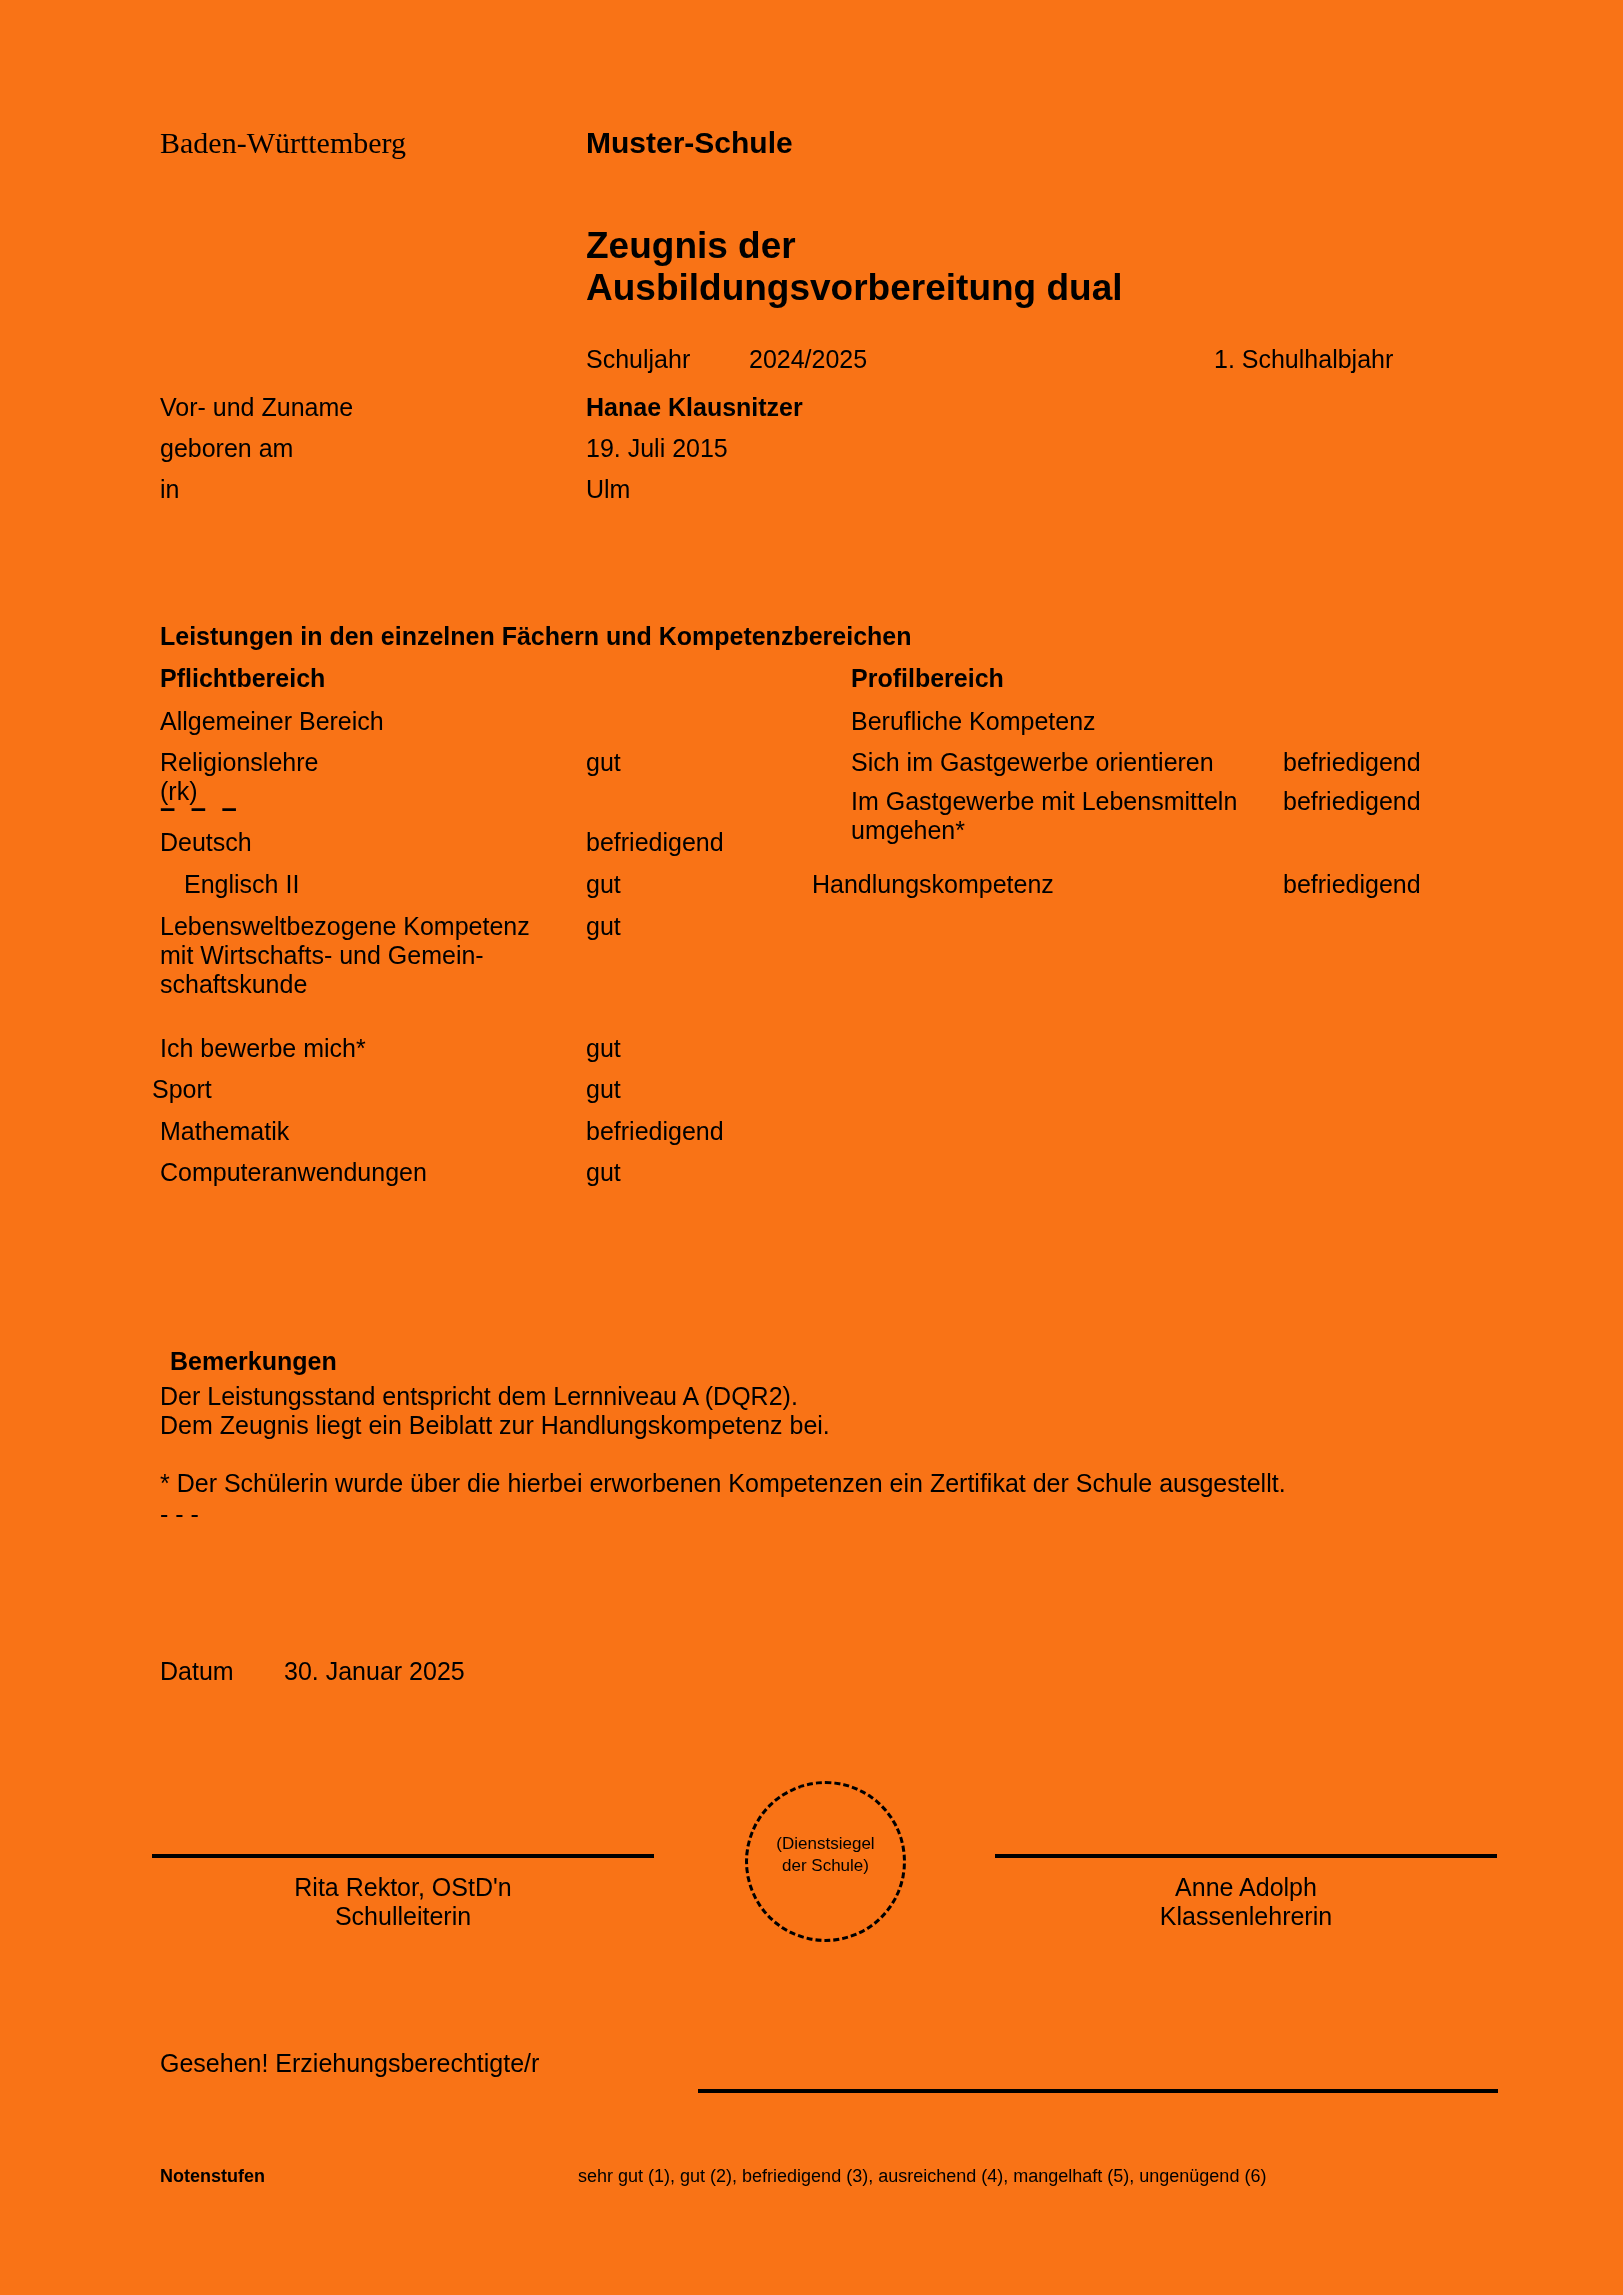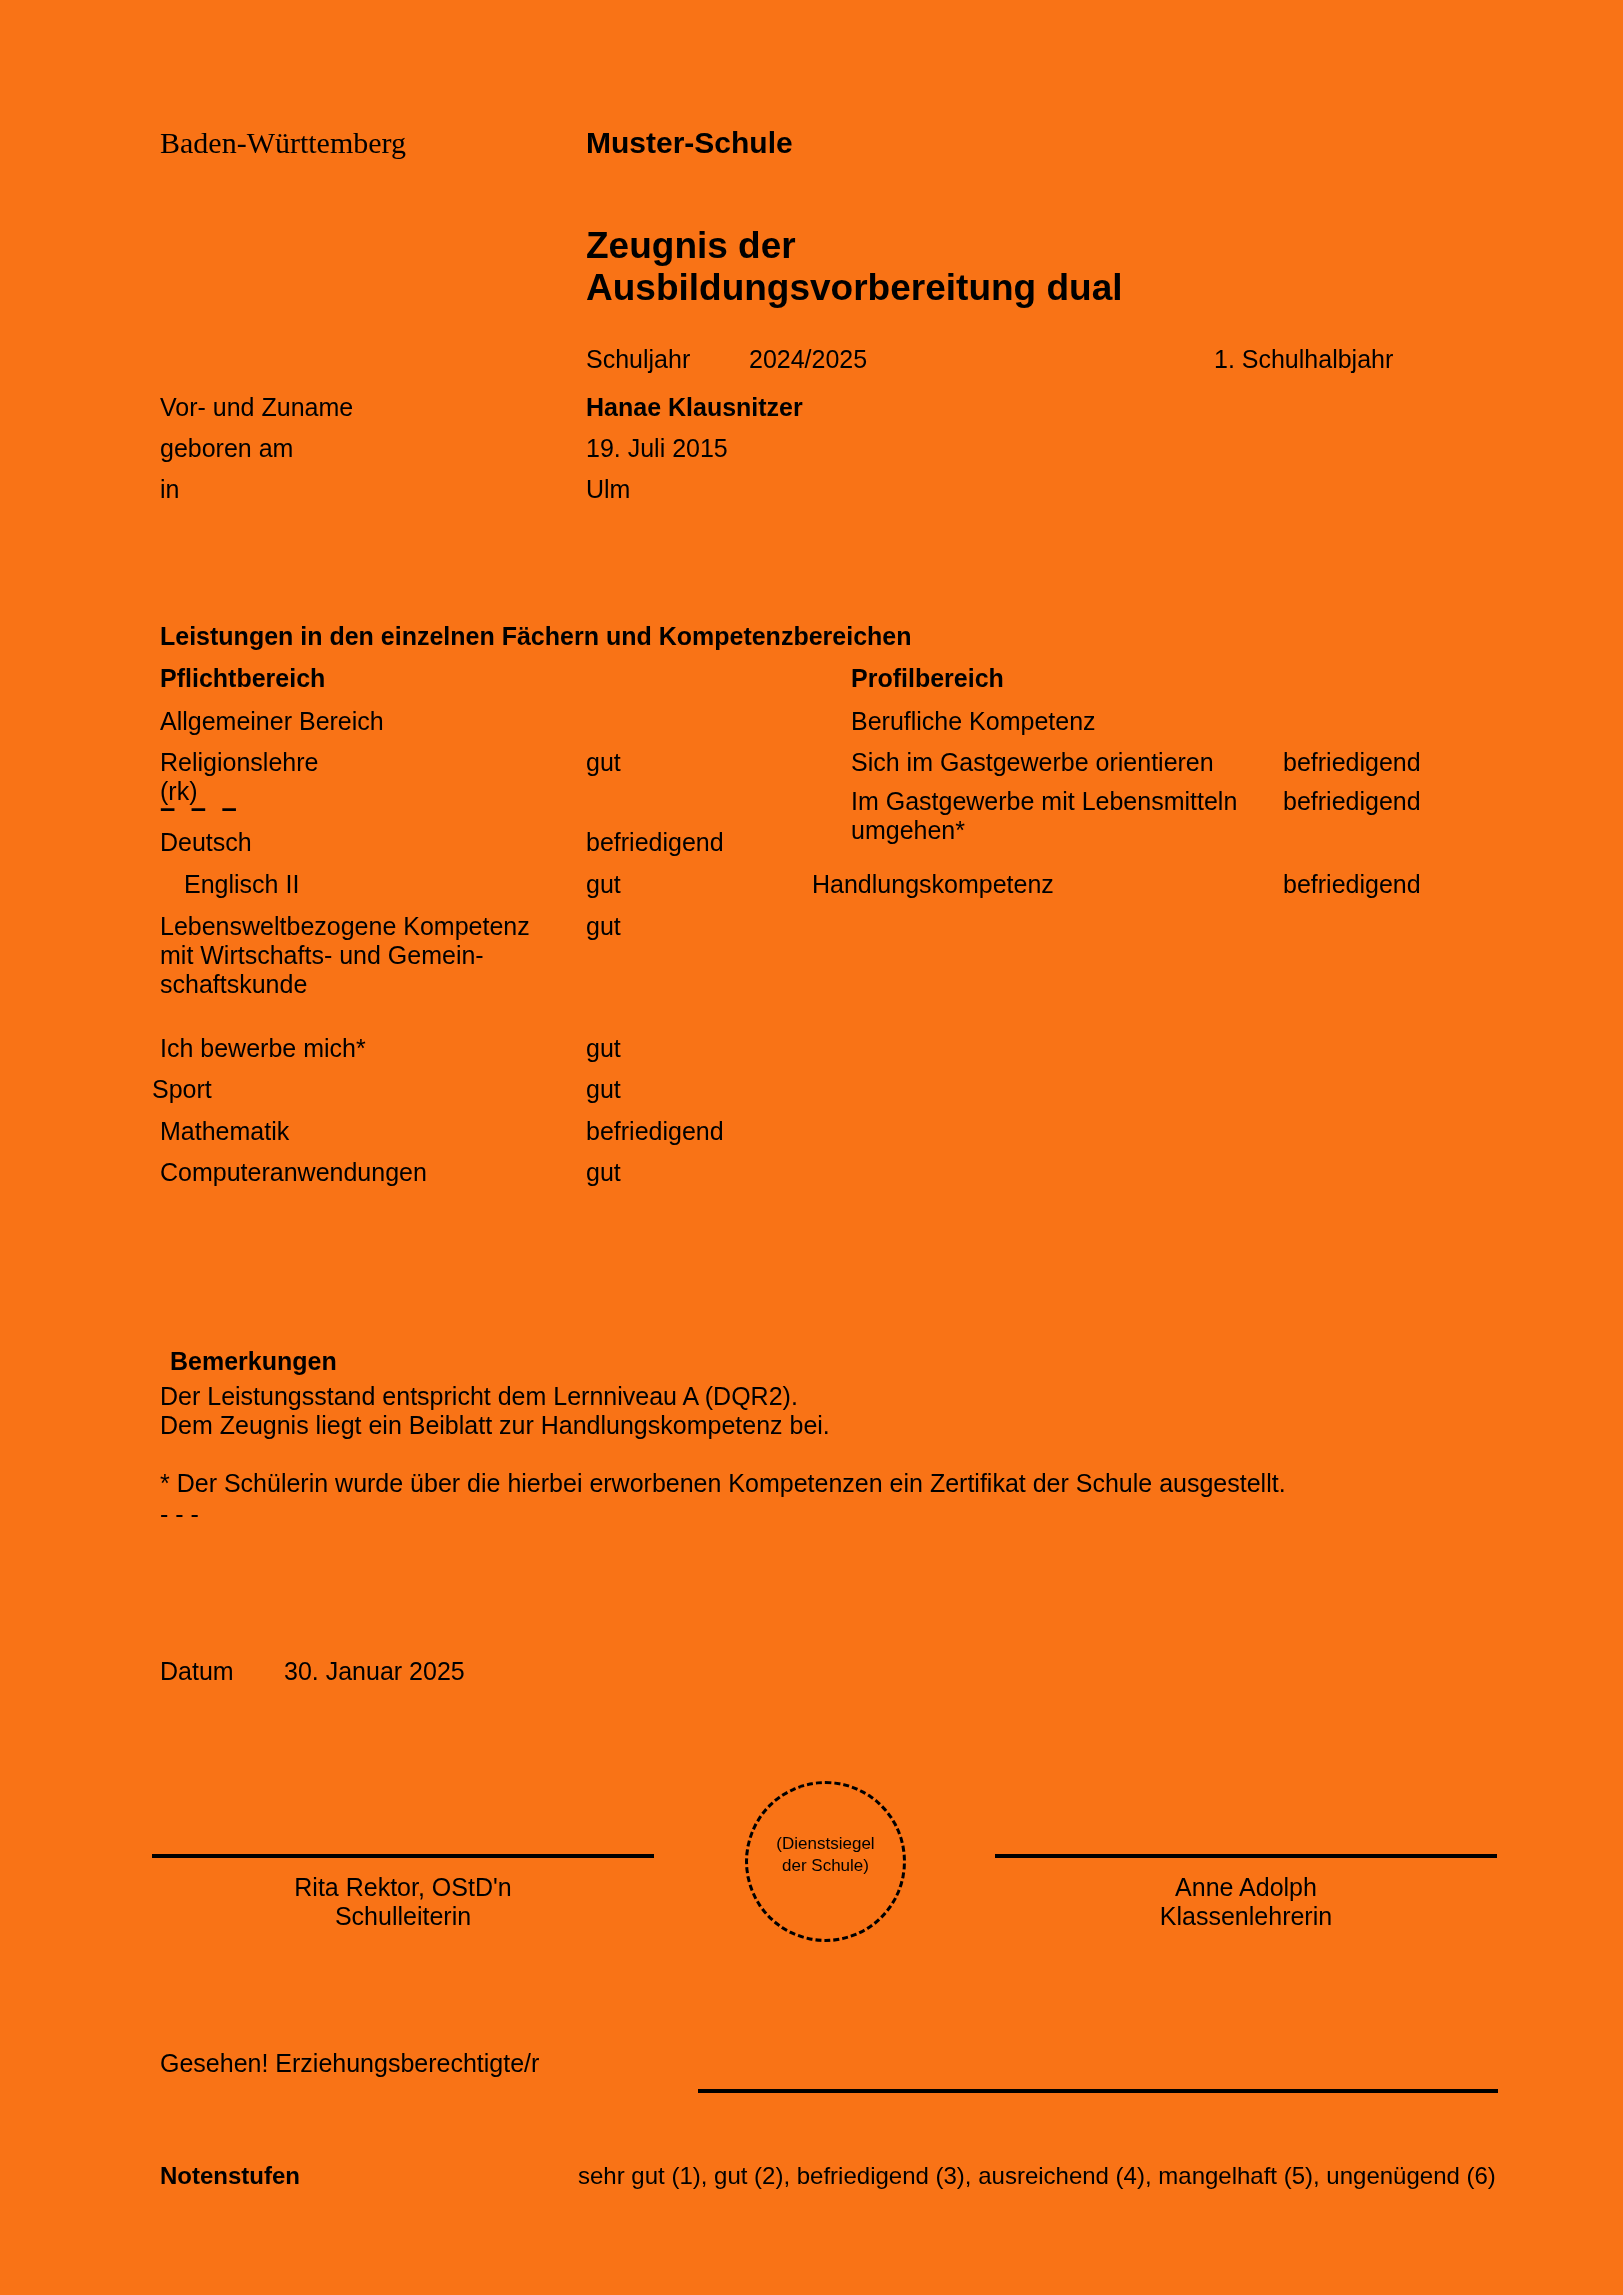--- a/index.html
+++ b/index.html
@@ -27,21 +27,21 @@
   .seal{
     width:161px;height:161px;
     border:3.9px dashed #000;
     border-radius:50%;
     display:flex;align-items:center;justify-content:center;
     text-align:center;
     box-sizing:border-box;
   }
   .seal-text{font-size:17px;line-height:22px;position:relative;top:-6.5px;}
   .sig-block{width:502px;text-align:center;}
-  .small{font-size:24px;line-height:26px;}
+  .small{font-size:18px;line-height:26px;}
 </style>
 </head>
 <body>
 
 <div class="page">
 
   <div class="abs serif h-region" style="left:160px;top:126px;">Baden-Württemberg</div>
   <div class="abs h-school" style="left:586px;top:126px;">Muster-Schule</div>
 
   <div class="abs h-title" style="left:586px;top:225px;">Zeugnis der Ausbildungsvorbereitung dual</div>

